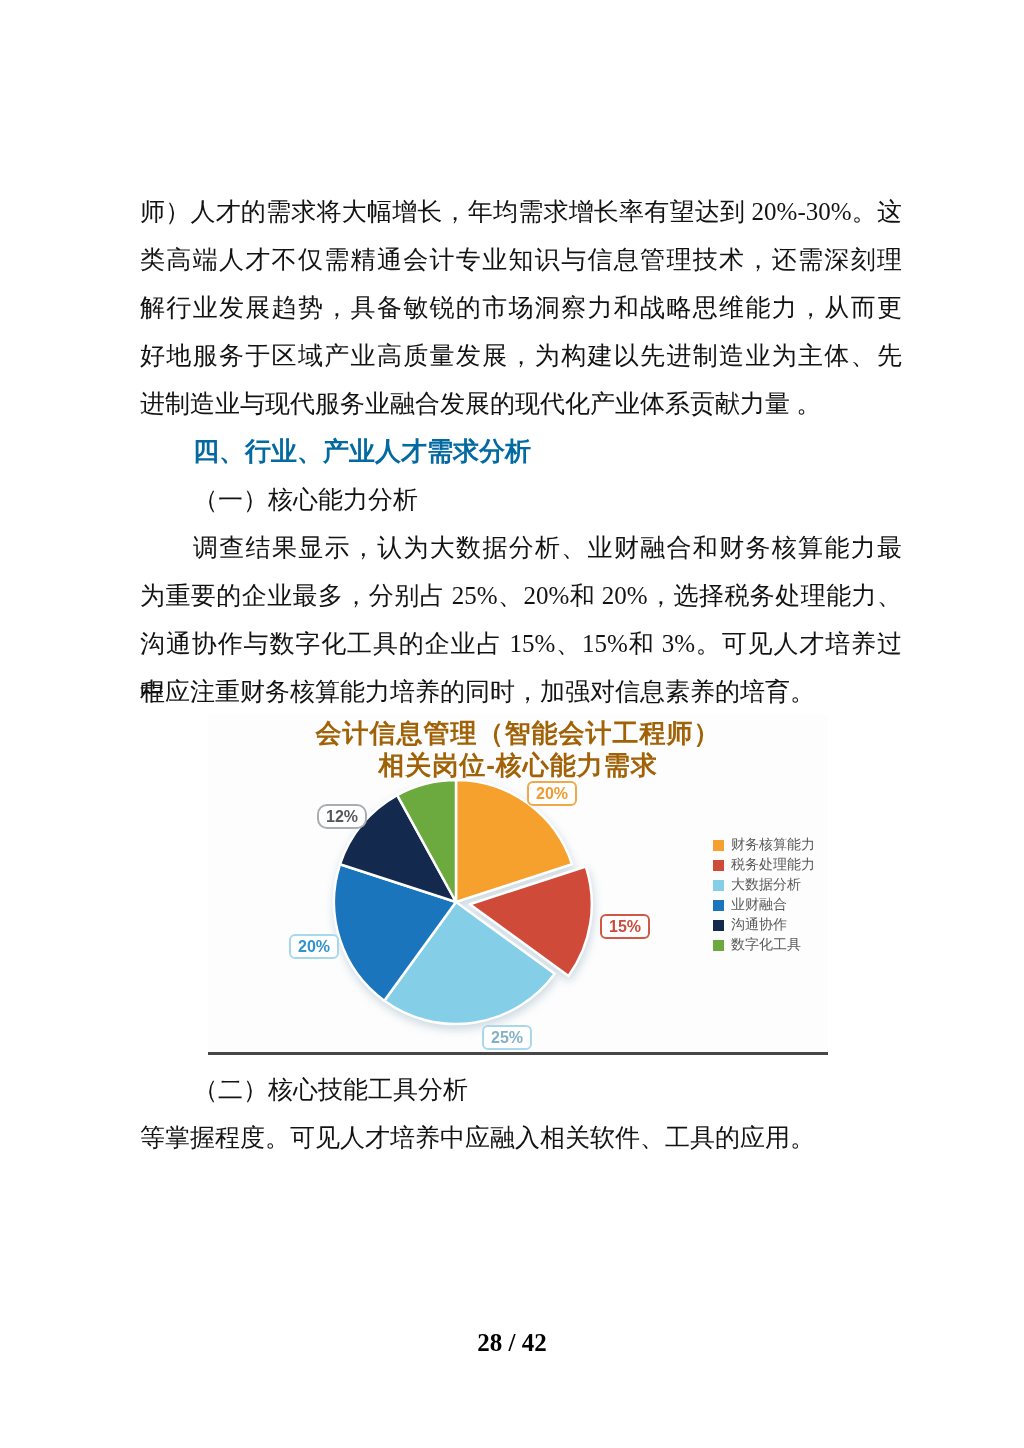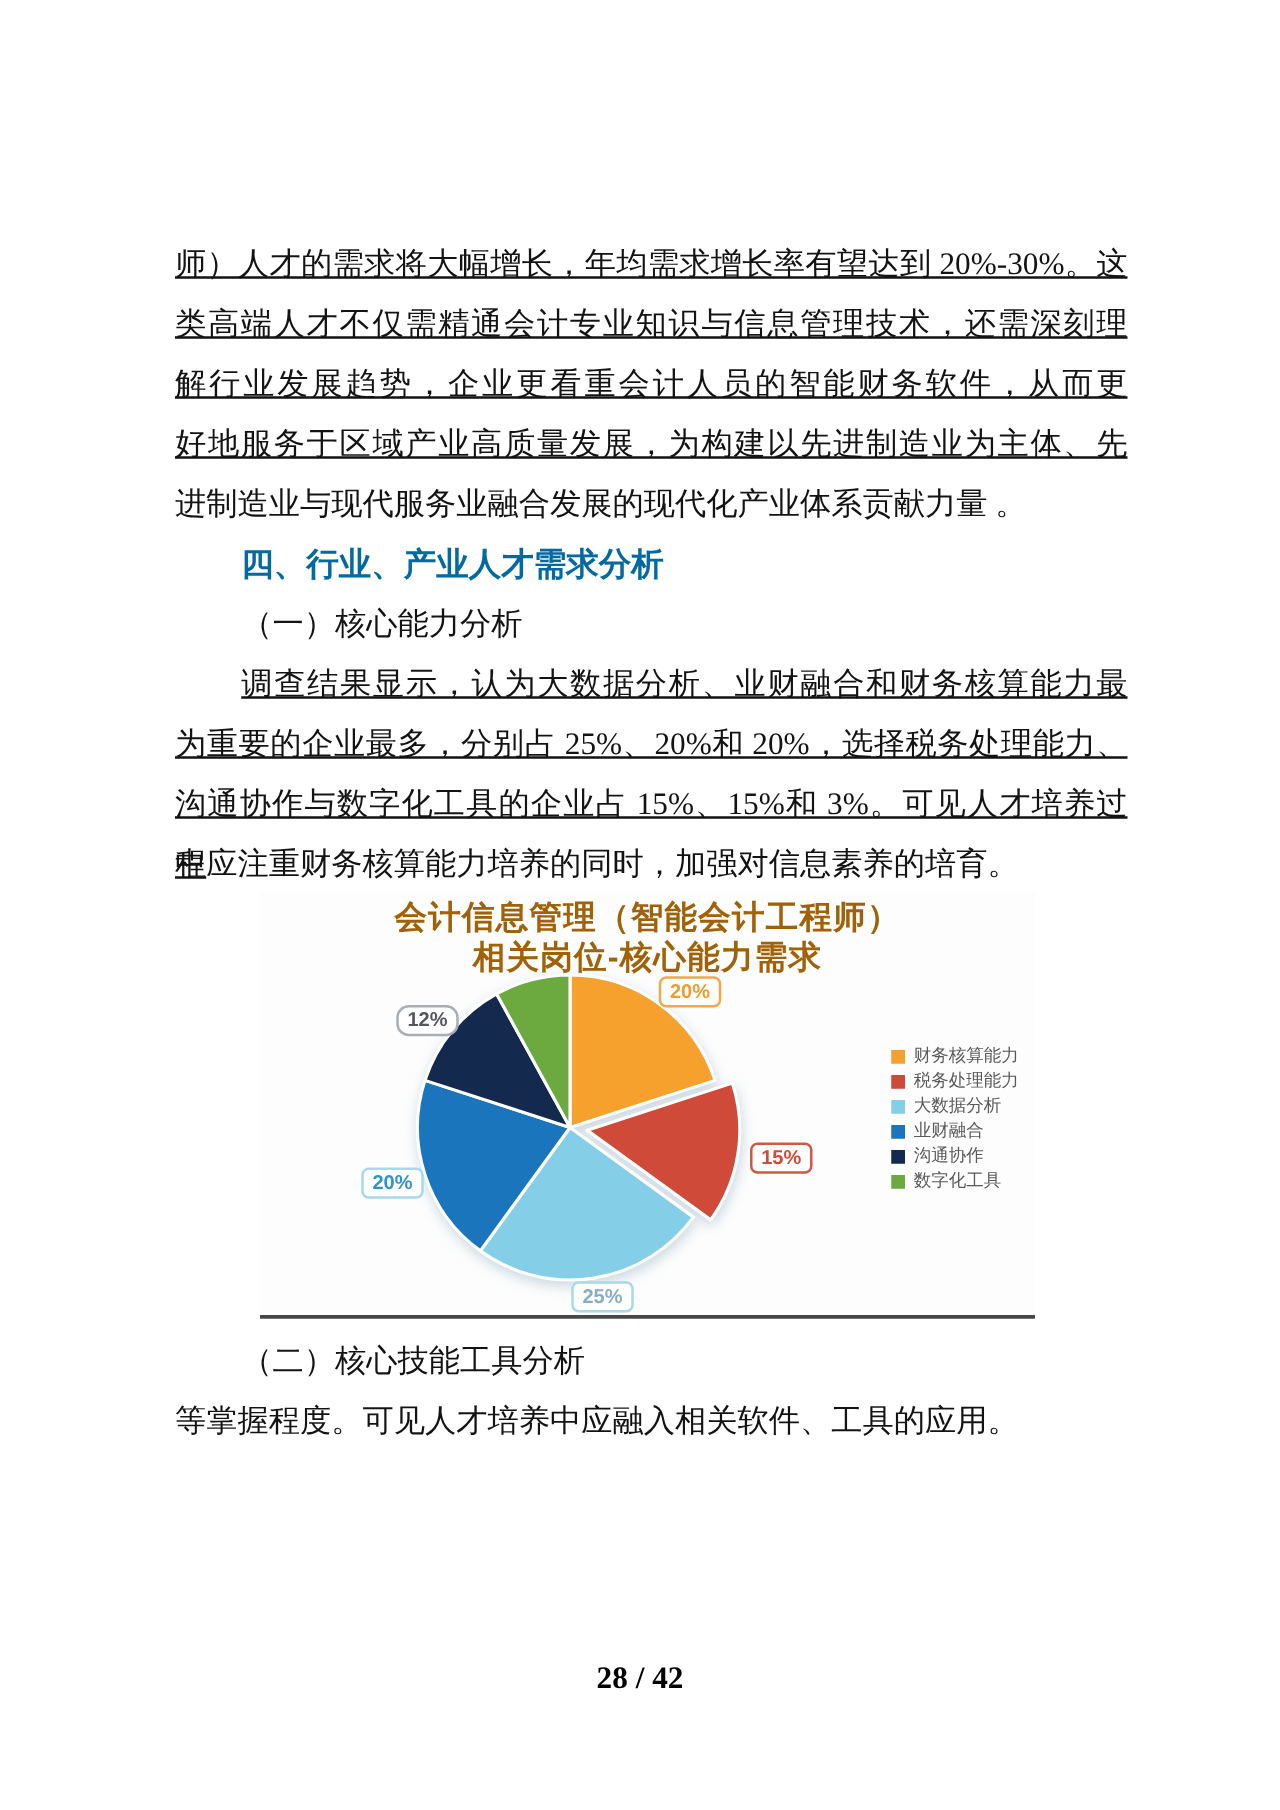--- a/index.html
+++ b/index.html
@@ -5,21 +5,21 @@
   html,body { margin:0; padding:0; background:#ffffff; }
   .page {
     position:relative; width:1024px; height:1448px; background:#ffffff;
     font-family:"Liberation Serif","DejaVu Serif",serif; color:#131313;
     overflow:hidden;
   }
   .tb { position:absolute; left:140px; width:762px; }
   #tb1 { top:188px; }
   #tb2 { top:1066px; }
   .line { height:48px; line-height:48px; font-size:25px; }
-  .fill { text-align:justify; text-align-last:justify;text-decoration:underline; }
+  .fill { text-align:justify; text-align-last:justify; }
   .ind  { padding-left:53px; }
   .hd   { font-family:Liberation Serif, serif; font-weight:bold; font-size:26px; color:#0369a1; }
 
   
   #figure {
     position:absolute; left:208px; top:714px; width:620px; height:338px;
     background:#fdfdfd; border-bottom:3px solid #474747;
     font-family:"Liberation Sans","DejaVu Sans",sans-serif;
   }
   .fig-title {
@@ -49,21 +49,21 @@
   }
 </style>
 </head>
 <body>
 
 <div class="page">
 
   <div class="tb" id="tb1">
     <div class="line fill">师）人才的需求将大幅增长，年均需求增长率有望达到 20%-30%。这</div>
     <div class="line fill">类高端人才不仅需精通会计专业知识与信息管理技术，还需深刻理</div>
-    <div class="line fill">解行业发展趋势，企业更看重会计人员的智能财务软件，从而更</div>
+    <div class="line fill">解行业发展趋势，具备敏锐的市场洞察力和战略思维能力，从而更</div>
     <div class="line fill">好地服务于区域产业高质量发展，为构建以先进制造业为主体、先</div>
     <div class="line">进制造业与现代服务业融合发展的现代化产业体系贡献力量 。</div>
     <div class="line ind hd">四、行业、产业人才需求分析</div>
     <div class="line ind">（一）核心能力分析</div>
     <div class="line ind fill">调查结果显示，认为大数据分析、业财融合和财务核算能力最</div>
     <div class="line fill">为重要的企业最多，分别占 25%、20%和 20%，选择税务处理能力、</div>
     <div class="line fill">沟通协作与数字化工具的企业占 15%、15%和 3%。可见人才培养过程</div>
     <div class="line">中应注重财务核算能力培养的同时，加强对信息素养的培育。</div>
   </div>
 
@@ -77,21 +77,21 @@
         <path d="M 248 188 L 248.00 66.00 A 122 122 0 0 1 364.03 150.30 Z" fill="#F6A12E" stroke="#ffffff" stroke-width="2.5" stroke-linejoin="round"></path>
         <path d="M 261.8276367683319 190.19008251056323 L 377.86 152.49 A 122 122 0 0 1 360.53 261.90 Z" fill="#CF4A38" stroke="#ffffff" stroke-width="2.5" stroke-linejoin="round"></path>
         <path d="M 248 188 L 346.70 259.71 A 122 122 0 0 1 176.29 286.70 Z" fill="#84CEE8" stroke="#ffffff" stroke-width="2.5" stroke-linejoin="round"></path>
         <path d="M 248 188 L 176.29 286.70 A 122 122 0 0 1 131.97 150.30 Z" fill="#1B75BC" stroke="#ffffff" stroke-width="2.5" stroke-linejoin="round"></path>
         <path d="M 248 188 L 131.97 150.30 A 122 122 0 0 1 189.23 81.09 Z" fill="#13294E" stroke="#ffffff" stroke-width="2.5" stroke-linejoin="round"></path>
         <path d="M 248 188 L 189.23 81.09 A 122 122 0 0 1 248.00 66.00 Z" fill="#6CA93F" stroke="#ffffff" stroke-width="2.5" stroke-linejoin="round"></path>
       </svg>
 
     <div class="plabel lbl-0" style="border-color: rgb(242, 168, 72); color: rgb(239, 155, 47);">20%</div>
     <div class="plabel lbl-1" style="border-color: rgb(208, 88, 68); color: rgb(206, 74, 59);">15%</div>
-    <div class="plabel lbl-2" style="border-color: rgb(168, 216, 236); color: rgb(132, 175, 196);">25%</div>
+    <div class="plabel lbl-2" style="border-color: rgb(168, 216, 236); color: rgb(132, 175, 196); margin-left: 25px;">25%</div>
     <div class="plabel lbl-3" style="border-color: rgb(168, 216, 236); color: rgb(47, 147, 208);">20%</div>
     <div class="plabel lbl-4" style="border-color: rgb(169, 174, 179); color: rgb(85, 88, 92);">12%</div>
 
     <div id="legend">
       <div class="leg-item">
         <span class="leg-sq" style="background-color: rgb(246, 161, 46);"></span>
         <span class="leg-label">财务核算能力</span>
       </div>
       <div class="leg-item">
         <span class="leg-sq" style="background-color: rgb(207, 74, 56);"></span>

